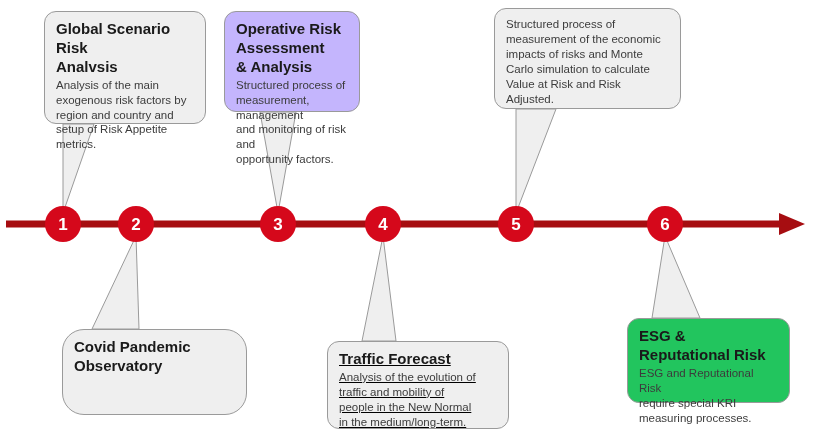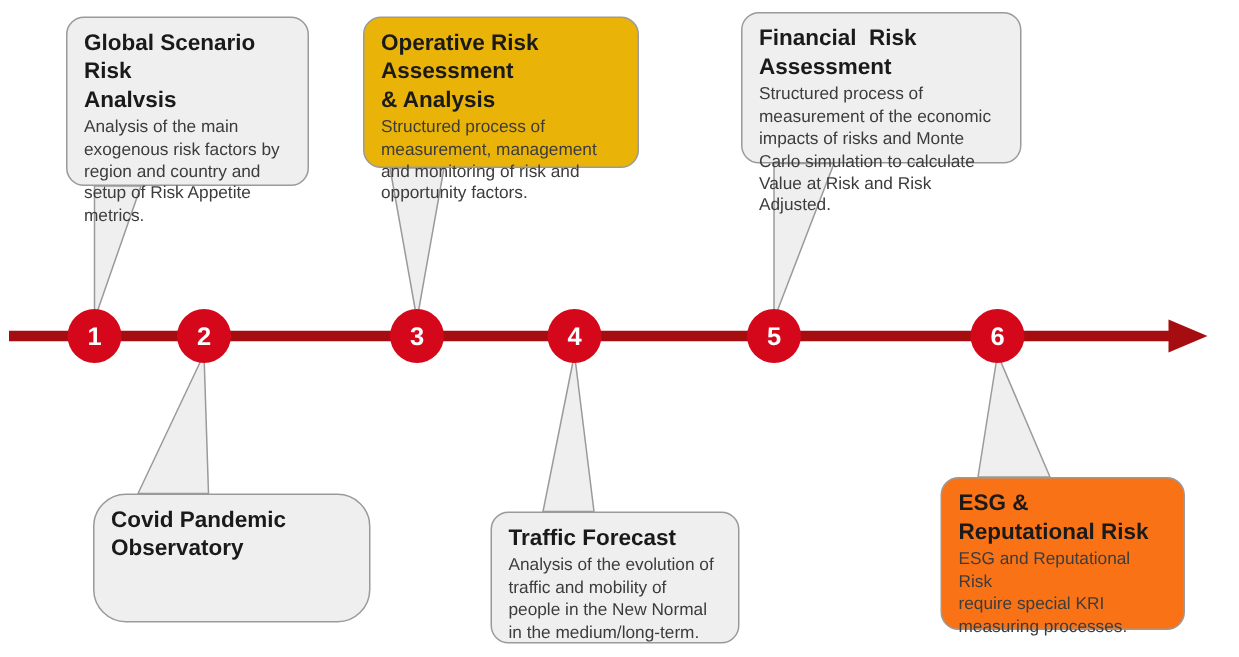--- a/index.html
+++ b/index.html
@@ -109,44 +109,43 @@
 Analvsis</div>
         <div class="c-body" style="color: rgb(60, 60, 60);">Analysis of the main
 exogenous risk factors by
 region and country and
 setup of Risk Appetite
 metrics.</div>
       </div>
       <div class="callout" style="left: 62px; top: 329px; width: 185px; height: 86px; background: rgb(239, 239, 239); border-color: rgb(154, 154, 154); border-radius: 22px;">
         <div class="c-title" style="color: rgb(26, 26, 26);">Covid Pandemic Observatory</div>
       </div>
-      <div class="callout" style="left: 242px; top: 11px; width: 184px; height: 101px; background: #eab308; border-color: rgb(154, 154, 154);">
+      <div class="callout" style="left: 224px; top: 11px; width: 136px; height: 101px; background: #c4b5fd; border-color: rgb(154, 154, 154);">
         <div class="c-title" style="color: rgb(26, 26, 26);">Operative Risk Assessment
 &amp; Analysis</div>
         <div class="c-body" style="color: rgb(60, 60, 60);">Structured process of
 measurement, management
 and monitoring of risk and
 opportunity factors.</div>
       </div>
-      <div class="callout" style="left: 327px; top: 341px; width: 166px; height: 88px; background: rgb(239, 239, 239); border-color: rgb(154, 154, 154);">
+      <div class="callout" style="left: 327px; top: 341px; width: 182px; height: 88px; background: rgb(239, 239, 239); border-color: rgb(154, 154, 154); text-decoration: underline;">
         <div class="c-title" style="color: rgb(26, 26, 26);">Traffic Forecast</div>
         <div class="c-body" style="color: rgb(60, 60, 60);">Analysis of the evolution of
 traffic and mobility of
 people in the New Normal
 in the medium/long-term.</div>
       </div>
       <div class="callout" style="left: 494px; top: 8px; width: 187px; height: 101px; background: rgb(239, 239, 239); border-color: rgb(154, 154, 154);">
-        <div class="c-title" style="color: rgb(26, 26, 26);">Financial  Risk Assessment</div>
         <div class="c-body" style="color: rgb(60, 60, 60);">Structured process of
 measurement of the economic
 impacts of risks and Monte
 Carlo simulation to calculate
 Value at Risk and Risk Adjusted.</div>
       </div>
-      <div class="callout" style="left: 627px; top: 318px; width: 163px; height: 102px; background: #f97316; border-color: rgb(154, 154, 154);">
+      <div class="callout" style="left: 627px; top: 318px; width: 163px; height: 85px; background: #22c55e; border-color: rgb(154, 154, 154);">
         <div class="c-title" style="color: rgb(26, 26, 26);">ESG &amp; Reputational Risk</div>
         <div class="c-body" style="color: rgb(60, 60, 60);">ESG and Reputational Risk
 require special KRI
 measuring processes.</div>
       </div>
     </div>
 
 </div>
 
 </body></html>

